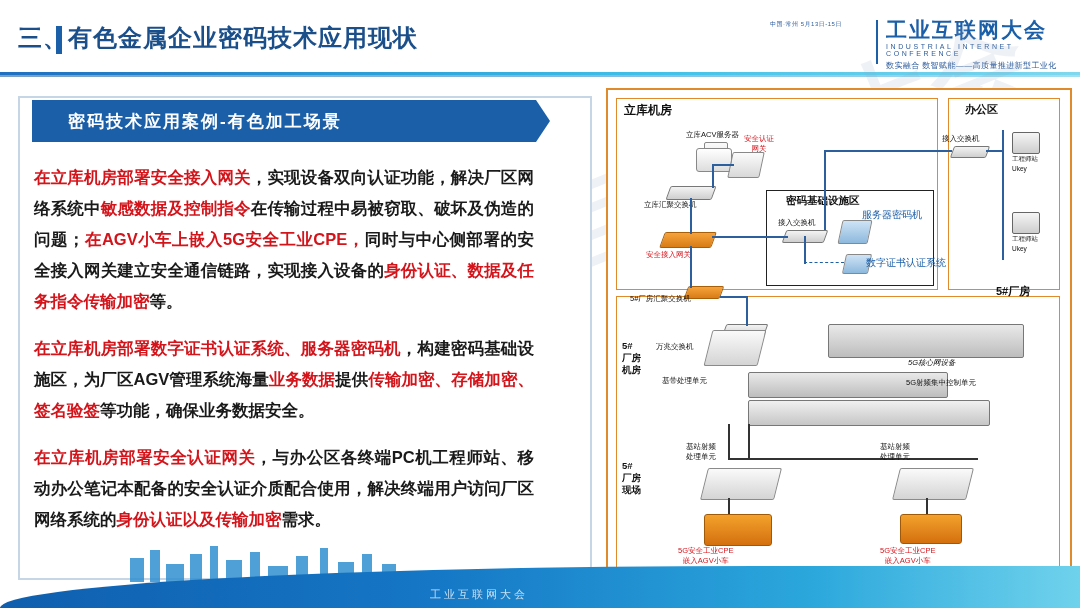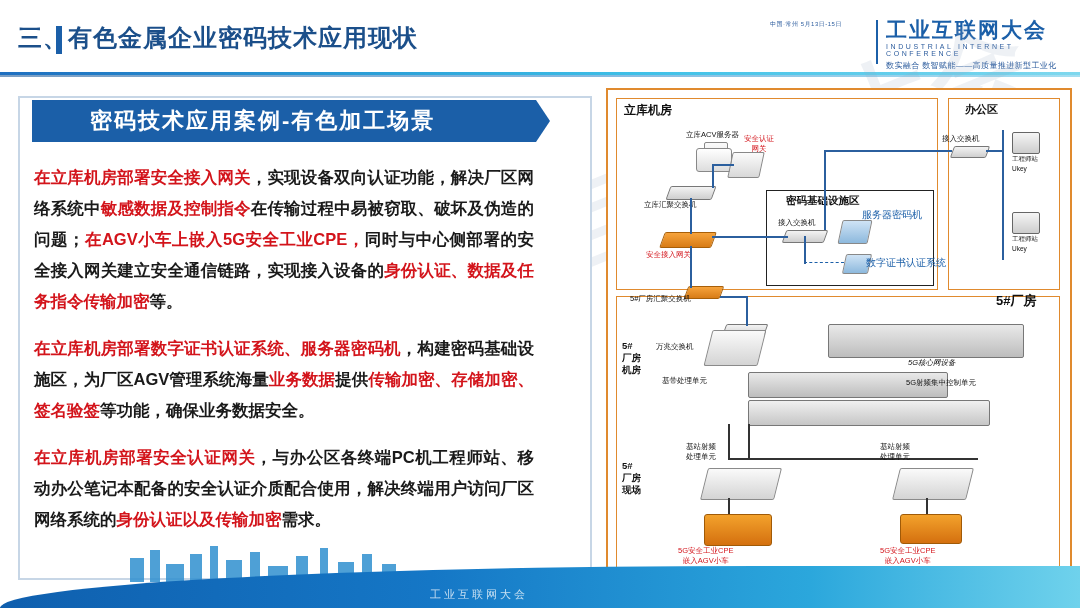--- a/index.html
+++ b/index.html
@@ -72,22 +72,22 @@
   .left-panel{
     position:absolute;left:18px;top:96px;width:570px;height:480px;
     border:2px solid #c7d6e6;background:#ffffff;
   }
   .case-banner{
     position:absolute;left:32px;top:100px;width:504px;height:42px;
     background:#1b5fa8;
     display:flex;align-items:center;
   }
   .case-banner .txt{
-    color:#ffffff;font-size:22px;font-weight:bold;letter-spacing:2px;
-    margin-left:58px;
+    color:#ffffff;font-size:17px;font-weight:bold;letter-spacing:2px;
+    margin-left:36px;
   }
   .case-banner:after{
     content:"";position:absolute;right:-14px;top:0;width:0;height:0;
     border-top:21px solid transparent;border-bottom:21px solid transparent;
     border-left:14px solid #1b5fa8;
   }
   .body-text{
     position:absolute;left:34px;top:162px;width:500px;
     font-size:16.5px;line-height:31px;color:#1a1a1a;font-weight:bold;
     text-align:justify;
@@ -214,21 +214,21 @@
   <div class="dbox border-orange" style="left:340px;top:8px;width:112px;height:192px;"></div>
   <div class="dlabel" style="left:357px;top:12px;font-size:11px;">办公区</div>
 
   <div class="dbox border-orange" style="left:8px;top:8px;width:322px;height:192px;"></div>
   <div class="dlabel" style="left:16px;top:12px;font-size:12px;">立库机房</div>
 
   <div class="dbox border-black" style="left:158px;top:100px;width:168px;height:96px;"></div>
   <div class="dlabel" style="left:178px;top:104px;font-size:10.5px;">密码基础设施区</div>
 
   <div class="dbox border-orange" style="left:8px;top:206px;width:444px;height:278px;"></div>
-  <div class="dlabel" style="left:388px;top:202px;font-size:13px;">5#厂房</div>
+  <div class="dlabel" style="left:388px;top:194px;font-size:11px;">5#厂房</div>
 
   <div class="dlabel" style="left:14px;top:250px;font-size:9.5px;line-height:12px;">5#<br>厂房<br>机房</div>
   <div class="dlabel" style="left:14px;top:370px;font-size:9.5px;line-height:12px;">5#<br>厂房<br>现场</div>
 
   <div class="dlabel-sm" style="left:78px;top:40px;">立库ACV服务器</div>
   <div class="srv" style="left:96px;top:52px;width:22px;height:26px;"></div>
 
   <div class="srv" style="left:88px;top:58px;width:34px;height:22px;border-radius:3px;background:linear-gradient(180deg,#fff,#ddd);"></div>
 
   <div class="dlabel-red" style="left:136px;top:44px;">安全认证<br>网关</div>

